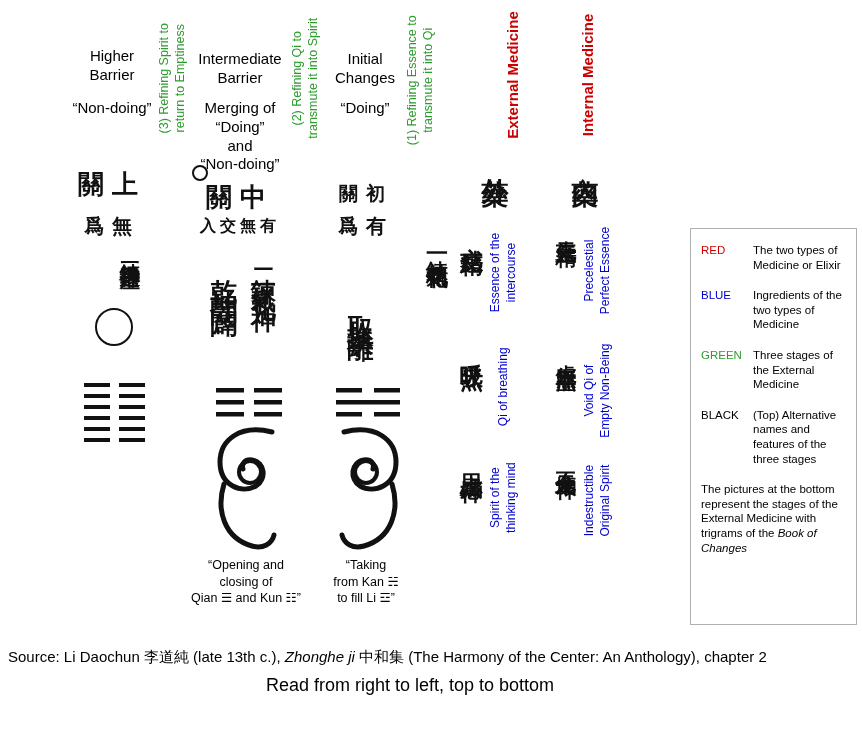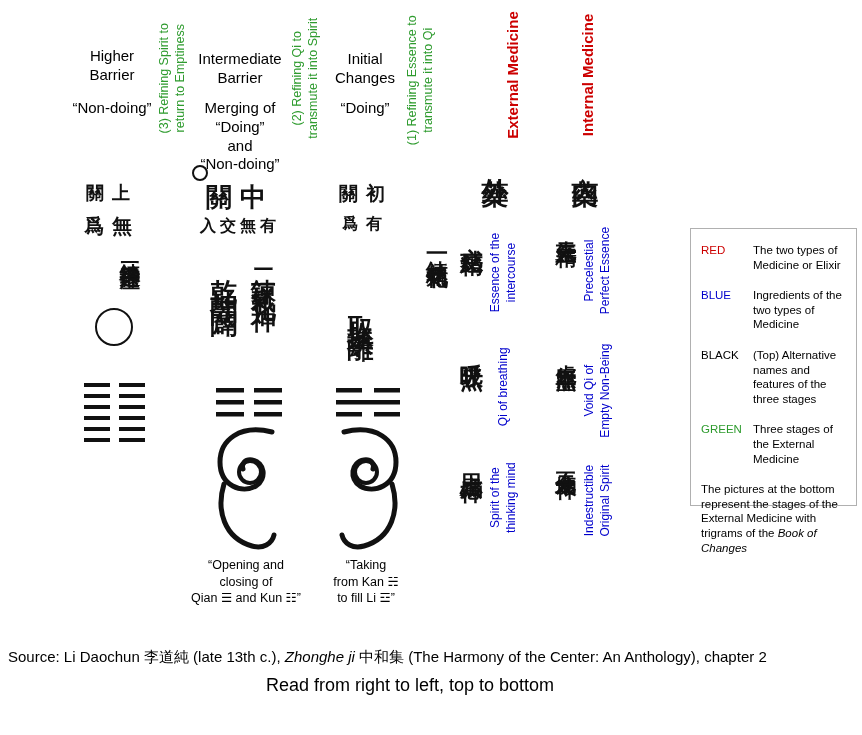--- a/index.html
+++ b/index.html
@@ -13,21 +13,21 @@
   .green{color:#2e9b2e;font-size:12.5px;line-height:1.3}
   .redlab{color:#cc0000;font-weight:bold;font-size:15px;line-height:1.2}
   .blue{color:#0000cc;font-size:12px;line-height:1.3}
   .cjk-h{position:absolute;font-family:"DejaVu Sans",sans-serif;font-weight:bold;color:#111;line-height:1}
   .cjk-v{position:absolute;writing-mode:vertical-rl;text-orientation:upright;
          font-family:"DejaVu Sans",sans-serif;font-weight:bold;color:#111;line-height:1}
   .circle{border:2px solid #111;border-radius:50%;background:#fff}
   .hexrow{display:flex;gap:9px;margin-bottom:7px}
   .hexbar{width:26px;height:4px;background:#111}
   .cap{font-size:12.5px;line-height:1.32}
-  .legend{position:absolute;left:690px;top:228px;width:167px;height:278px;
+  .legend{position:absolute;left:690px;top:228px;width:167px;height:397px;
           border:1px solid #b0b0b0;box-sizing:border-box;padding:14px 8px 8px 10px;
           font-size:11.5px;line-height:1.27;color:#000;background:#fff}
   .leg-row{display:flex;margin-bottom:16px}
   .leg-label{width:52px;flex:none}
   .t-red{color:#cc0000}
   .t-blue{color:#0000cc}
   .t-green{color:#2e9b2e}
   .leg-note{}
   .it{font-style:italic}
   .src{position:absolute;left:8px;top:648px;width:850px;font-size:15px;line-height:1.25}
@@ -57,28 +57,28 @@
   <div class="abs c pre rot green" style="left:97px;top:62px;width:150px">(3) Refining Spirit to
 return to Emptiness</div>
   <div class="abs c pre rot green" style="left:230px;top:62px;width:150px">(2) Refining Qi to
 transmute it into Spirit</div>
   <div class="abs c pre rot green" style="left:345px;top:64px;width:150px">(1) Refining Essence to
 transmute it into Qi</div>
 
   <div class="abs c rot redlab" style="left:438px;top:66px;width:150px">External Medicine</div>
   <div class="abs c rot redlab" style="left:513px;top:66px;width:150px">Internal Medicine</div>
 
-  <div class="cjk-h c" style="left:62px;top:184px;width:100px;font-size:18px;letter-spacing:8px">關上</div>
+  <div class="cjk-h c" style="left:62px;top:171px;width:100px;font-size:26px;letter-spacing:8px">關上</div>
   <div class="cjk-h c" style="left:62px;top:216px;width:100px;font-size:20px;letter-spacing:8px">爲無</div>
 
   <div class="cjk-h c" style="left:180px;top:184px;width:120px;font-size:26px;letter-spacing:8px">關中</div>
   <div class="cjk-h c" style="left:180px;top:218px;width:120px;font-size:16px;letter-spacing:4px">入交無有</div>
 
   <div class="cjk-h c" style="left:316px;top:184px;width:100px;font-size:19px;letter-spacing:8px">關初</div>
-  <div class="cjk-h c" style="left:316px;top:216px;width:100px;font-size:16px;letter-spacing:8px">爲有</div>
+  <div class="cjk-h c" style="left:316px;top:216px;width:100px;font-size:20px;letter-spacing:8px">爲有</div>
 
   <div class="cjk-v" style="left:119px;top:244px;font-size:21px;letter-spacing:2px">三鍊神還虛</div>
   <div class="cjk-v" style="left:211px;top:257px;font-size:27px;letter-spacing:11px">乾坤闔闢</div>
   <div class="cjk-v" style="left:251px;top:250px;font-size:25px;letter-spacing:9px">二鍊氣化神</div>
   <div class="cjk-v" style="left:348px;top:294px;font-size:26px;letter-spacing:7px">取坎填離</div>
   <div class="cjk-v" style="left:426px;top:242px;font-size:22px;letter-spacing:2px">一鍊精化氣</div>
 
   <div class="cjk-v" style="left:482px;top:156px;font-size:27px;letter-spacing:3px">外藥</div>
   <div class="cjk-v" style="left:460px;top:228px;font-size:23px;letter-spacing:3px">交感精</div>
   <div class="cjk-v" style="left:460px;top:345px;font-size:23px;letter-spacing:3px">呼吸炁</div>
@@ -172,26 +172,26 @@
   <div class="legend">
     <div class="leg-row">
       <span class="leg-label t-red">RED</span>
       <span>The two types of Medicine or Elixir</span>
     </div>
     <div class="leg-row">
       <span class="leg-label t-blue">BLUE</span>
       <span>Ingredients of the two types of Medicine</span>
     </div>
     <div class="leg-row">
+      <span class="leg-label t-green">GREEN</span>
+      <span>Three stages of the External Medicine</span>
+    </div>
+    <div class="leg-row">
       <span class="leg-label">BLACK</span>
       <span>(Top) Alternative names and features of the three stages</span>
-    </div>
-    <div class="leg-row">
-      <span class="leg-label t-green">GREEN</span>
-      <span>Three stages of the External Medicine</span>
     </div>
     <div class="leg-note">
       <span>The pictures at the bottom represent the stages of the External Medicine with trigrams of the </span><span class="it">Book of Changes</span>
     </div>
   </div>
 
   <div class="src">
     <span>Source: Li Daochun 李道純 (late 13th c.), </span><span class="it">Zhonghe ji</span><span> 中和集 (The Harmony of the Center: An Anthology), chapter 2</span>
   </div>
   <div class="src-note">Read from right to left, top to bottom</div>

